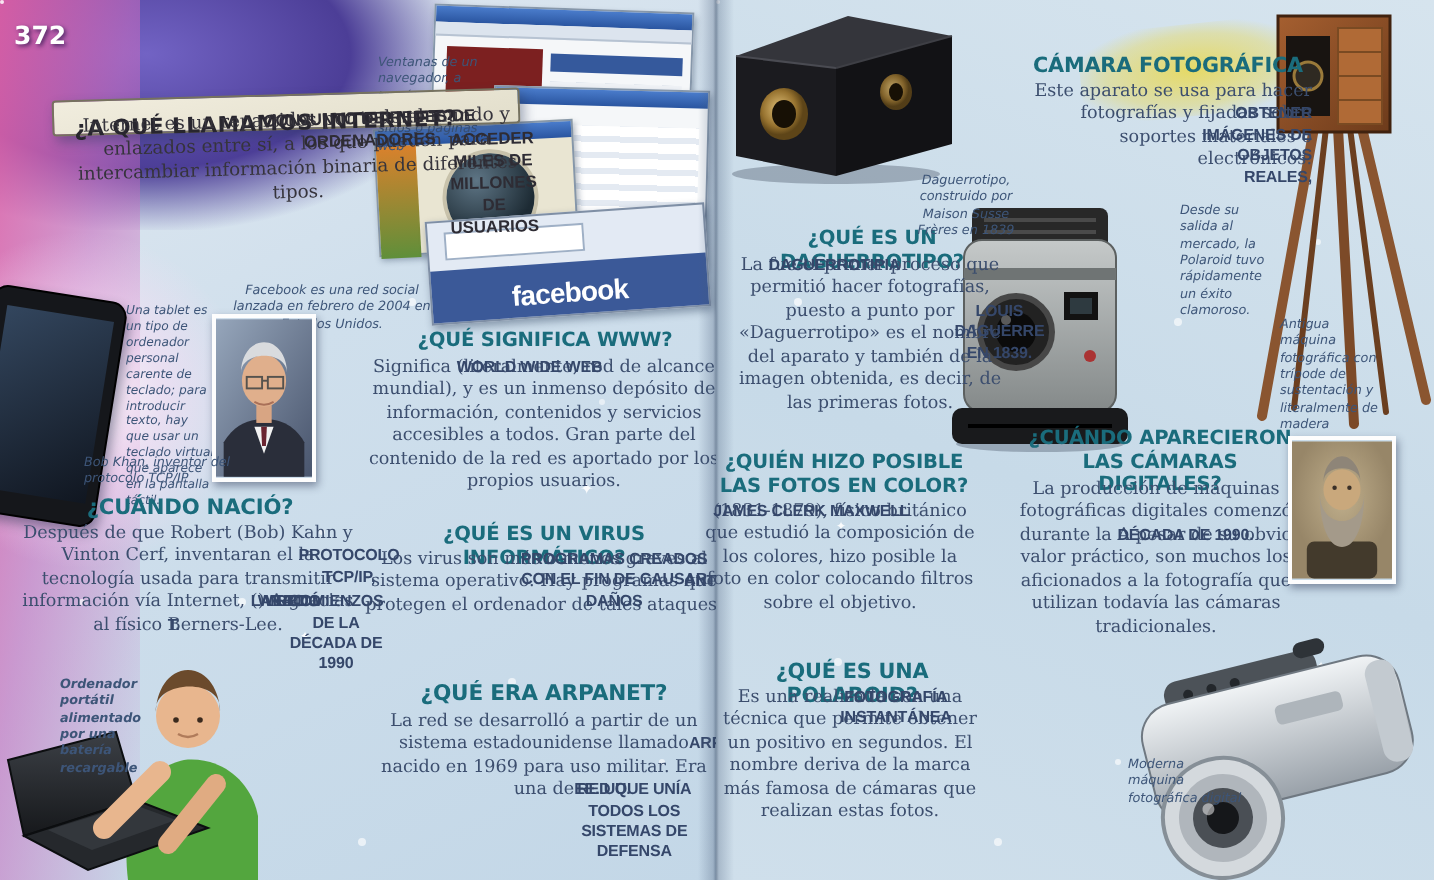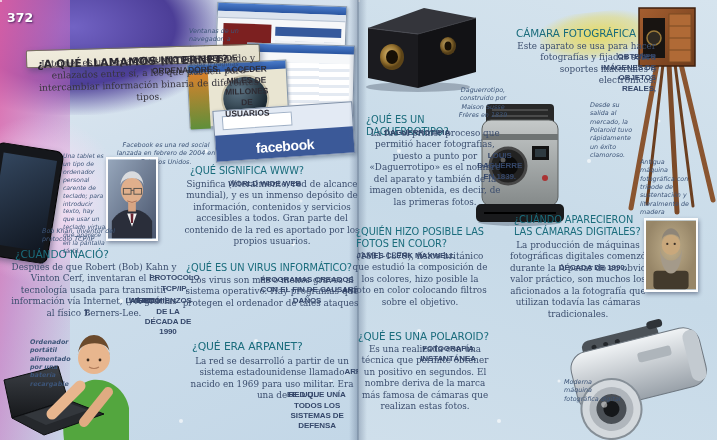--- a/index.html
+++ b/index.html
@@ -25,21 +25,21 @@
   .chapter{left:31px;top:4px;width:130px;color:#fff;font-family:"DejaVu Sans",sans-serif;font-weight:bold;font-size:19px;line-height:1.02;text-shadow:1px 2px 2px rgba(30,15,70,.65);}
 
   
   .note{left:26px;top:47px;width:234px;transform:rotate(-1.6deg);background:linear-gradient(170deg,#f1edde,#e2decb);border:1px solid #76725f;border-radius:2px;box-shadow:2px 3px 6px rgba(40,55,90,.4);padding:7px 10px 9px;}
   .note > *{position:static;display:block;}
   .note-head{font-family:"DejaVu Sans",sans-serif;font-weight:bold;font-size:10.8px;color:#28262e;text-align:center;letter-spacing:.2px;margin-bottom:3px;}
   .note-body{font-family:"DejaVu Serif",serif;font-size:9.2px;line-height:1.3;color:#36343c;text-align:center;}
   .note-body .hl{font-family:"Liberation Sans",sans-serif;font-weight:bold;font-size:8.4px;color:#2e2c34;}
 
   
-  .qhead{font-family:"DejaVu Sans",sans-serif;font-weight:normal;color:#1a6c7c;font-size:9.8px;line-height:1.18;letter-spacing:-.1px;}
+  .qhead{font-family:"DejaVu Sans",sans-serif;font-weight:bold;color:#1a6c7c;text-align:center;font-size:9.8px;line-height:1.18;letter-spacing:-.1px;}
   .qbody{font-family:"DejaVu Serif",serif;color:#3c4e6e;text-align:center;font-size:8.8px;line-height:1.3;}
   .qbody .hl{font-family:"Liberation Sans",sans-serif;font-weight:bold;font-size:8px;color:#35476a;letter-spacing:-.1px;}
   .cap{font-family:"DejaVu Sans",sans-serif;font-style:italic;color:#3d5578;font-size:6.4px;line-height:1.3;}
 
   
   .montage{left:186px;top:2px;width:172px;height:158px;}
   .bw{background:#f5f7f9;border:1px solid #8697aa;box-shadow:1px 2px 3px rgba(20,40,70,.35);}
   .bw .tb{left:0;top:0;right:0;height:8px;background:linear-gradient(#4a7ccb,#2a55a0);}
   .bw .ab{left:0;top:8px;right:0;height:7px;background:#dce4ee;border-bottom:1px solid #b7c3d2;}
   .w1{left:30px;top:2px;width:130px;height:72px;transform:rotate(2deg);}

